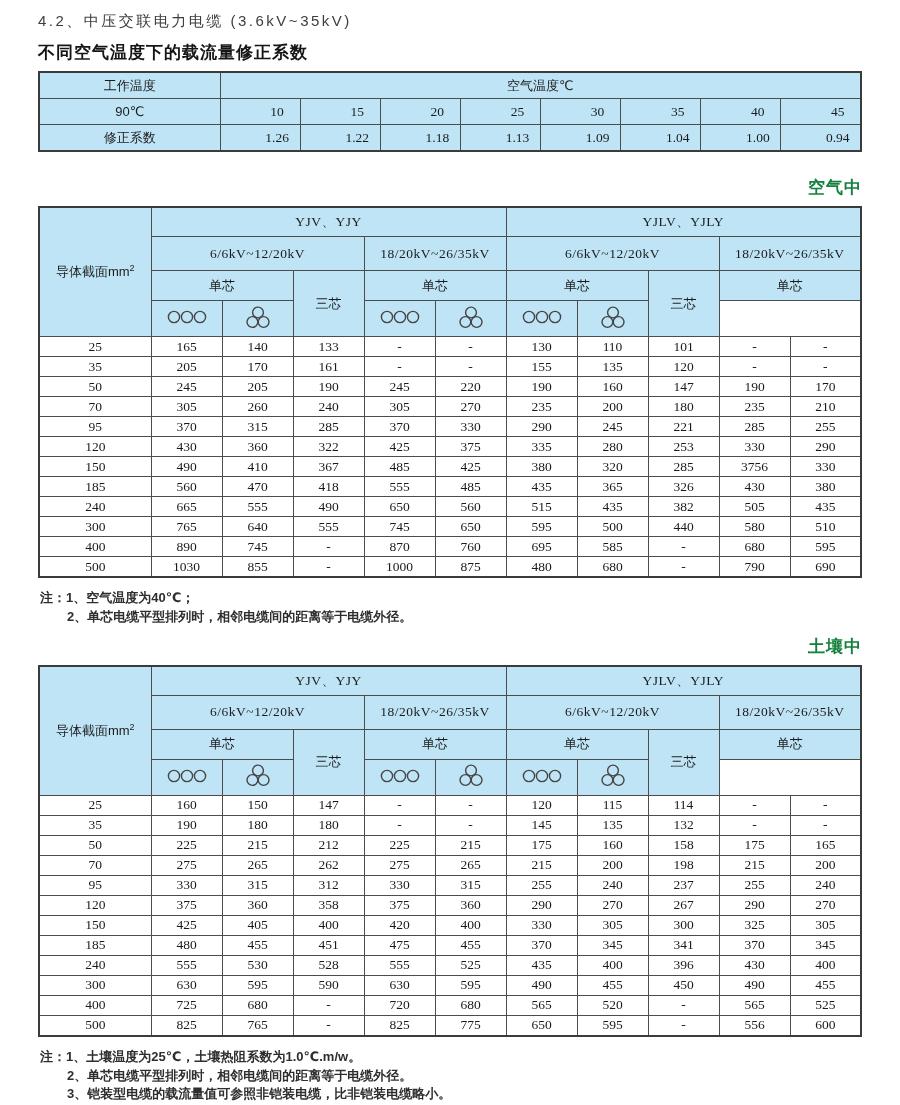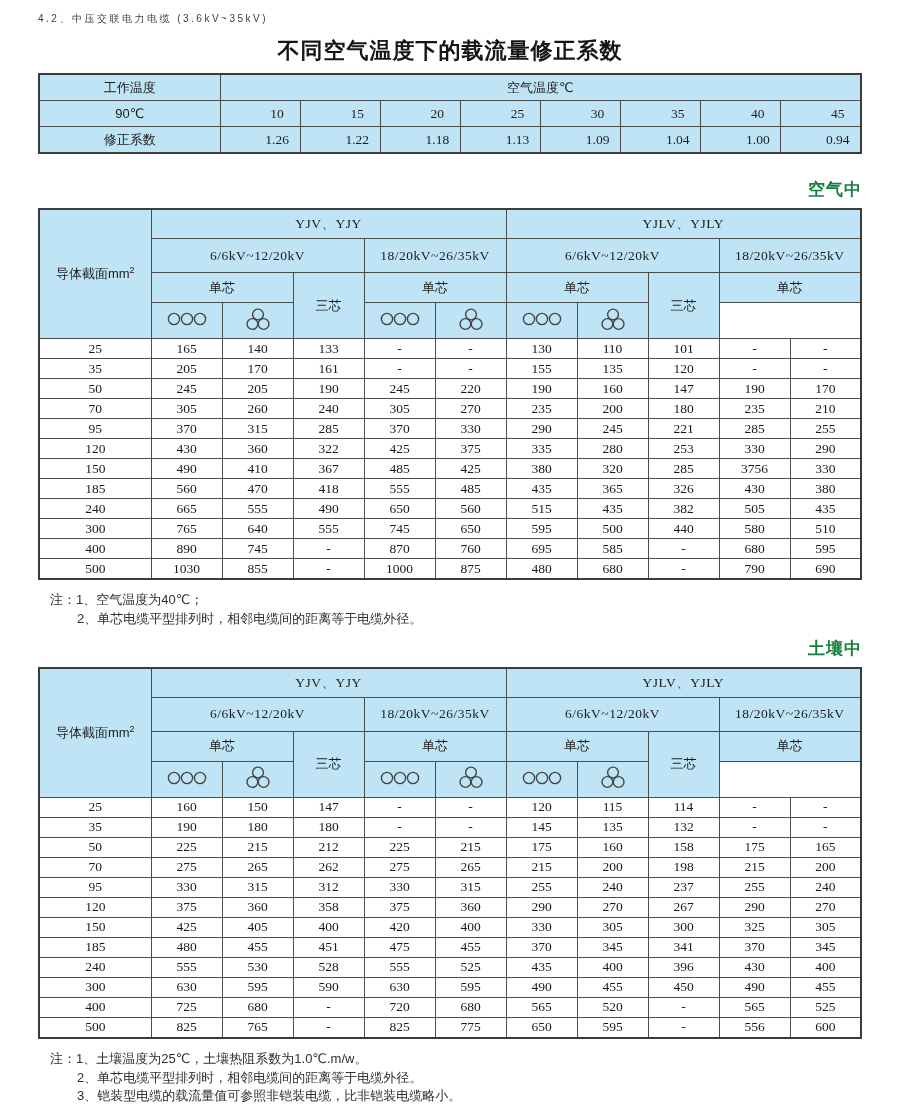--- a/index.html
+++ b/index.html
@@ -6,25 +6,25 @@
   body{
     width:900px;height:1105px;
     font-family:"Liberation Sans","DejaVu Sans",sans-serif;
     color:#222;
     position:relative;
     overflow:hidden;
   }
   .page{padding:8px 38px 0 38px;}
 
   .doc-title{
-    font-size:10px;font-weight:normal;color:#3d3d3d;
+    font-size:15px;font-weight:normal;color:#3d3d3d;
     letter-spacing:2.5px;margin:4px 0 10px 0;
   }
   .right-caption{
-    text-align:center;font-weight:bold;font-size:22px;color:#151515;
+    text-align:left;font-weight:bold;font-size:17px;color:#151515;
     margin:0 0 7px 0;letter-spacing:1px;
   }
   .section-label{
     text-align:right;font-weight:bold;font-size:17px;color:#15803d;
     letter-spacing:1px;margin:24px 0 7px 0;
   }
   .section-label.second{margin-top:8px;}
 
   table{border-collapse:collapse;table-layout:fixed;width:824px;}
   table,th,td{border:1px solid #4c4c4c;}
@@ -46,21 +46,21 @@
     background:#ffffff;height:19px;
     font-family:"Liberation Serif","DejaVu Serif",serif;
     font-size:13.5px;color:#1a1a1a;
   }
   .conductor{font-size:13px;}
   .conductor sup{font-size:9px;}
 
   .icon-svg{display:inline-block;vertical-align:middle;}
   .icon-svg circle{fill:none;stroke:#454545;stroke-width:1.4;}
 
-  .notes{margin:11px 0 0 12px;font-size:13px;color:#2e2e2e;line-height:1.45;}
+  .notes{margin:11px 0 0 2px;font-size:13px;color:#2e2e2e;line-height:1.45;font-weight:bold;}
   .notes .note-line{white-space:pre;}
   .notes .note-line.indent{padding-left:27px;}
 </style>
 </head>
 <body>
 
 <div class="page">
 
   <div class="doc-title">4.2、中压交联电力电缆 (3.6kV~35kV)</div>
 

